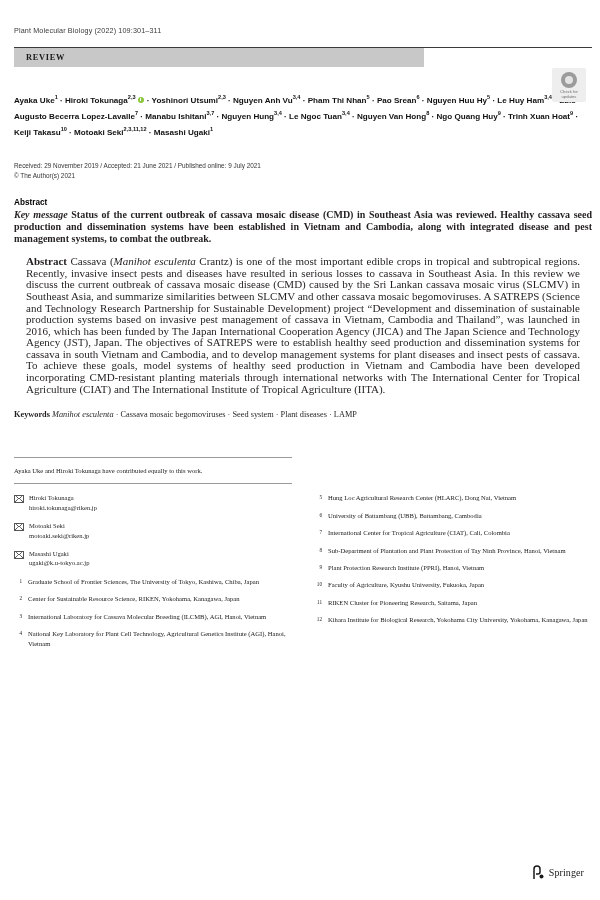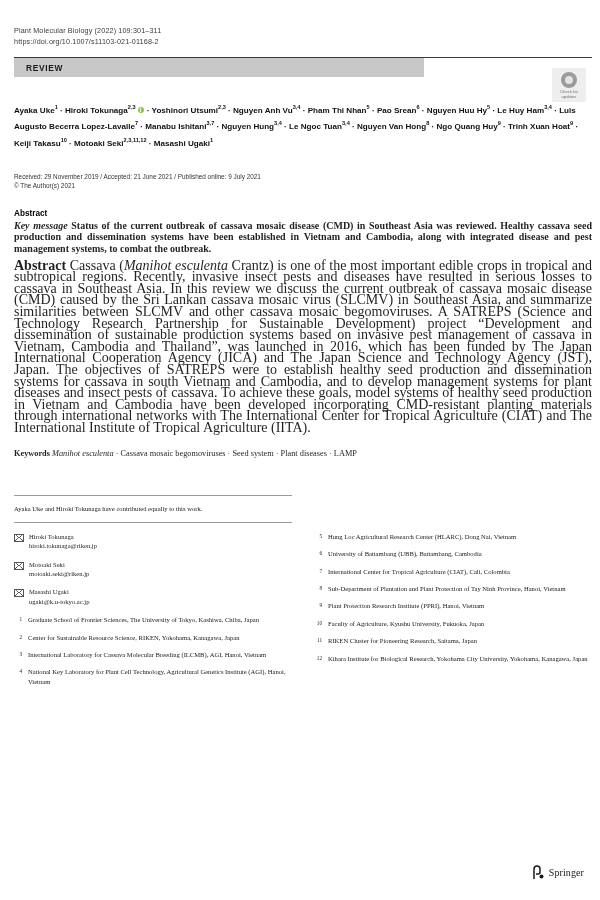--- a/index.html
+++ b/index.html
@@ -45,21 +45,21 @@
     margin-top: 0;
     width: 410px;
     height: 19px;
     background: #c8c8c8;
     display: flex;
     align-items: center;
     padding-left: 12px;
     box-sizing: border-box;
   }
   .review-band span {
-    font-family: Liberation Sans, sans-serif;
+    font-family: Liberation Serif, serif;
     font-weight: bold;
     font-size: 8.4px;
     letter-spacing: 0.08em;
     color: #1a1a1a;
   }
   .crossmark {
     position: absolute;
     right: 14px;
     top: 68px;
     width: 34px;
@@ -155,24 +155,24 @@
   }
   .key-message {
     font-size: 10px;
     line-height: 11.6px;
     text-align: justify;
     font-weight: bold;
     margin: 0 0 5px 0;
   }
   .key-message .km-label { font-style: italic; font-weight: bold; }
   .abstract-para {
-    font-size: 14px;
+    font-size: 11px;
     line-height: 11.6px;
     text-align: justify;
-    margin: 0;
+    margin: 12px;
   }
   .abstract-para .ab-label { font-weight: bold; }
   .abstract-para i { font-style: italic; }
 
   .keywords {
     margin-top: 14px;
     font-size: 8.3px;
     line-height: 11.6px;
   }
   .keywords .kw-label { font-weight: bold; }
@@ -270,21 +270,20 @@
     letter-spacing: 0.01em;
   }
 </style>
 </head>
 <body>
 
 <div class="page">
 
   <div class="journal-header">
     <div>Plant Molecular Biology (2022) 109:301–311</div>
-    <div>https://doi.org/10.1007/s11103-021-01168-2</div>
   </div>
 
   <div class="rule-row"></div>
   <div class="review-band">
     <span>REVIEW</span>
   </div>
 
   <div class="crossmark">
     <div class="cm-circle"></div>
     <div class="cm-text">

